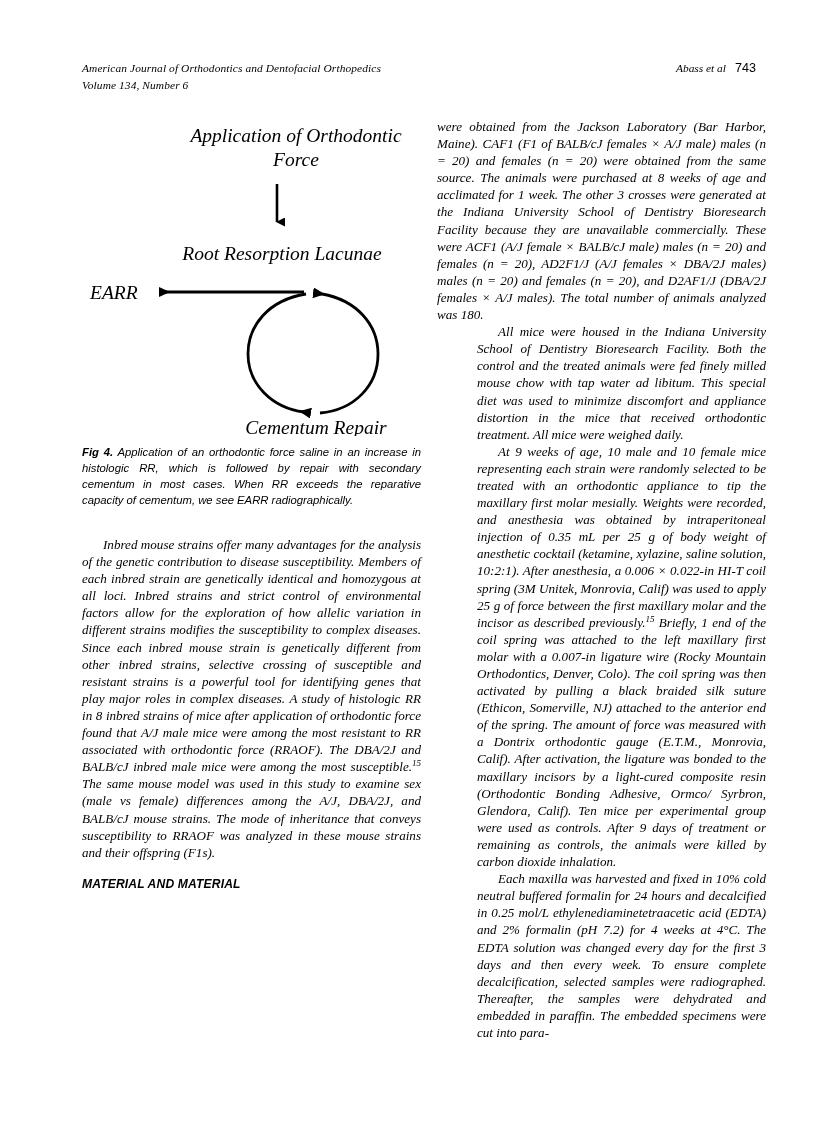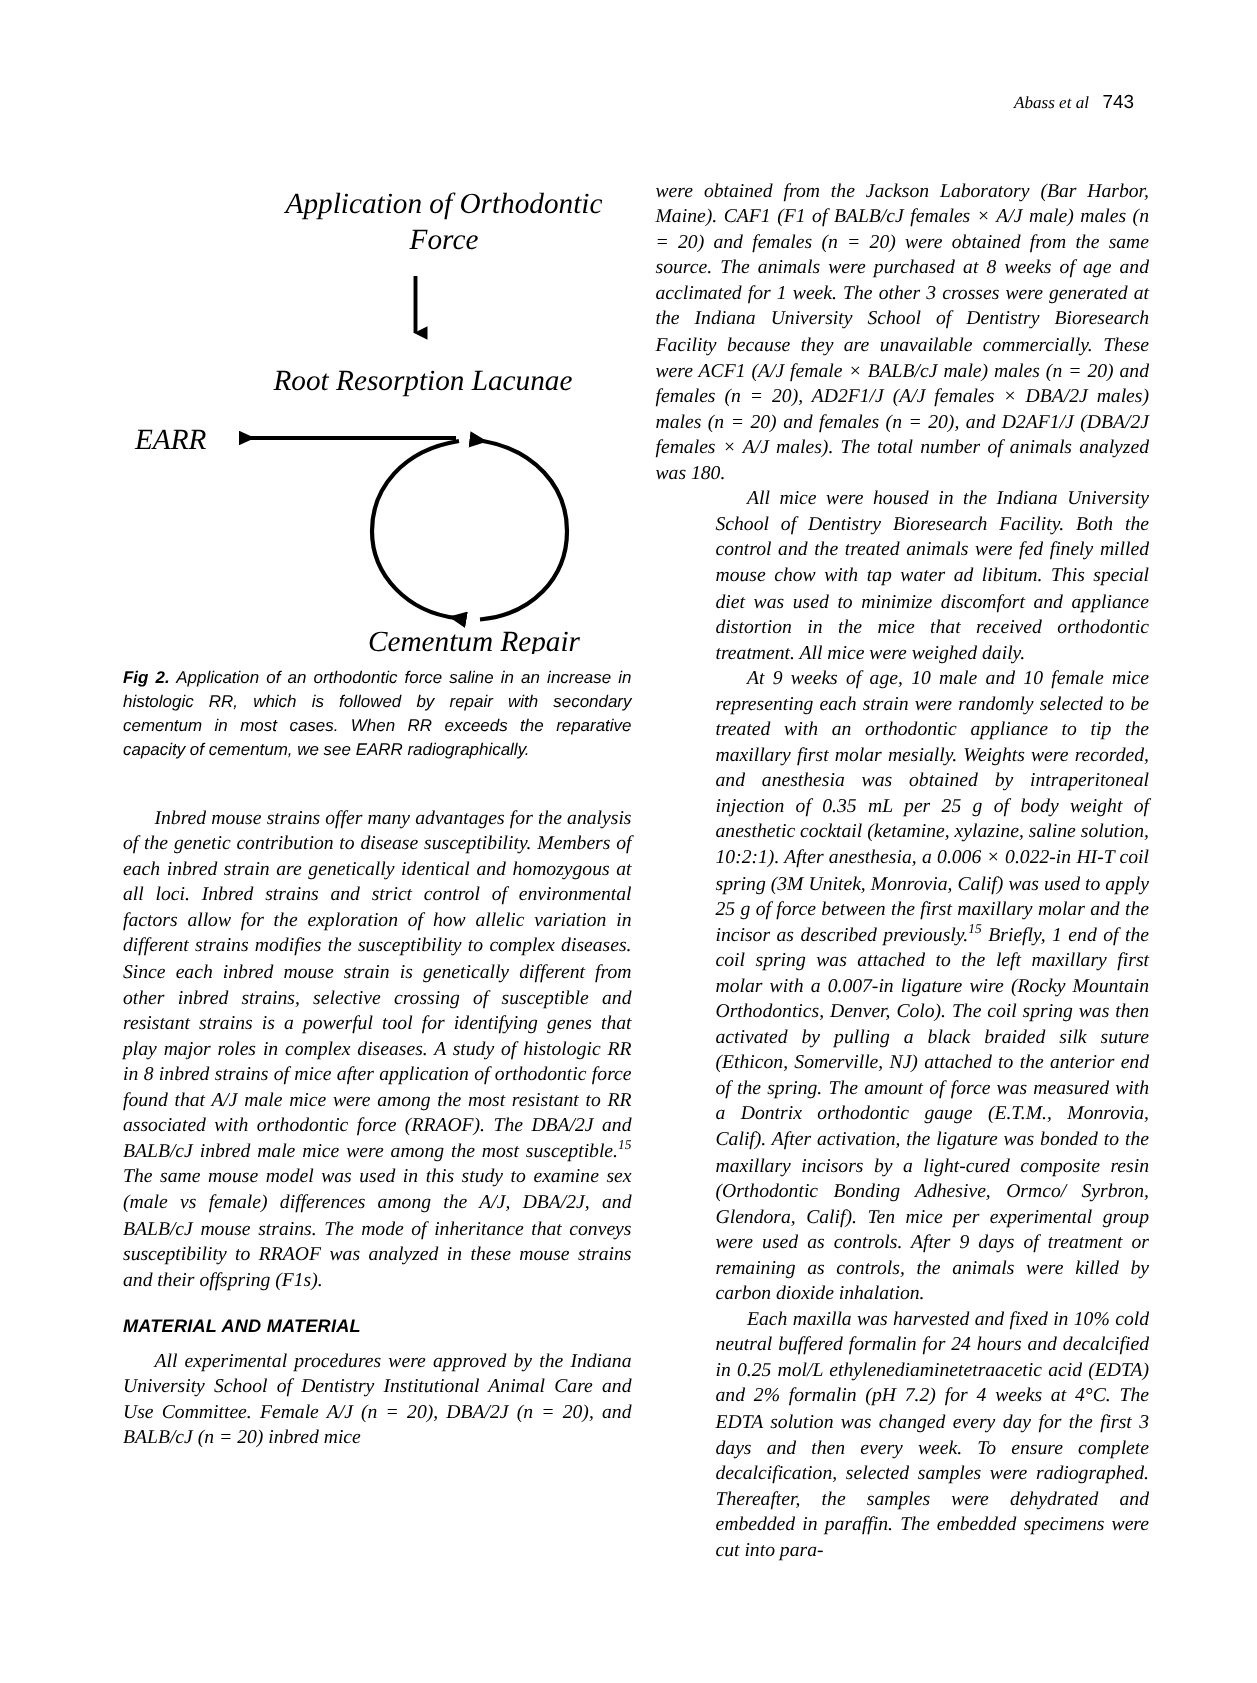--- a/index.html
+++ b/index.html
@@ -133,20 +133,24 @@
     letter-spacing: 0.15px;
     margin: 15px 0 6px 0;
   }
 </style>
 </head>
 <body>
 
 <div class="page">
 
   <div class="runhead">
+    <div class="runhead-left">
+      <div>American Journal of Orthodontics and Dentofacial Orthopedics</div>
+      <div>Volume 134, Number 6</div>
+    </div>
     <div class="runhead-right">
       <span class="authors">Abass et al</span><span class="pageno">743</span>
     </div>
   </div>
 
   <div class="col col-left">
 
     <div class="figure">
       <svg class="fig-svg" width="339" height="318" viewBox="0 0 339 318">
         <defs>
@@ -190,28 +194,27 @@
         <path d="M 238,295 C 272,292 296,268 296,236 C 296,206 274,182 240,176" fill="none" stroke="#000" stroke-width="2.8"></path>
 
         <path d="M 240,176 L 232,175" fill="none" stroke="#000" stroke-width="2.8" marker-end="url(#ah-cyc-left)"></path>
 
         <text x="234" y="316" text-anchor="middle" font-family="Liberation Serif, serif" font-size="19.5" fill="#000">
           <tspan>Cementum Repair</tspan>
         </text>
       </svg>
     </div>
 
-    <div class="caption"><span class="figlabel">Fig 2.</span><span> Application of an orthodontic force saline in an increase in histologic RR, which is followed by repair with secondary cementum in most cases. When RR exceeds the reparative capacity of cementum, we see EARR radiographically.</span></div>
+    <div class="caption"><span class="figlabel">Fig 4.</span><span> Application of an orthodontic force saline in an increase in histologic RR, which is followed by repair with secondary cementum in most cases. When RR exceeds the reparative capacity of cementum, we see EARR radiographically.</span></div>
 
     <div class="body-block">
       <p class="body"><span>Inbred mouse strains offer many advantages for the analysis of the genetic contribution to disease susceptibility. Members of each inbred strain are genetically identical and homozygous at all loci. Inbred strains and strict control of environmental factors allow for the exploration of how allelic variation in different strains modifies the susceptibility to complex diseases. Since each inbred mouse strain is genetically different from other inbred strains, selective crossing of susceptible and resistant strains is a powerful tool for identifying genes that play major roles in complex diseases. A study of histologic RR in 8 inbred strains of mice after application of orthodontic force found that A/J male mice were among the most resistant to RR associated with orthodontic force (RRAOF). The DBA/2J and BALB/cJ inbred male mice were among the most susceptible.</span><sup>15</sup><span> The same mouse model was used in this study to examine sex (male vs female) differences among the A/J, DBA/2J, and BALB/cJ mouse strains. The mode of inheritance that conveys susceptibility to RRAOF was analyzed in these mouse strains and their offspring (F1s).</span></p>
 
       <h2 class="section-head">MATERIAL AND MATERIAL</h2>
 
-      <p class="body">All experimental procedures were approved by the Indiana University School of Dentistry Institutional Animal Care and Use Committee. Female A/J (n = 20), DBA/2J (n = 20), and BALB/cJ (n = 20) inbred mice</p>
     </div>
   </div>
 
   <div class="col col-right">
     <p class="body">were obtained from the Jackson Laboratory (Bar Harbor, Maine). CAF1 (F1 of BALB/cJ females × A/J male) males (n = 20) and females (n = 20) were obtained from the same source. The animals were purchased at 8 weeks of age and acclimated for 1 week. The other 3 crosses were generated at the Indiana University School of Dentistry Bioresearch Facility because they are unavailable commercially. These were ACF1 (A/J female × BALB/cJ male) males (n = 20) and females (n = 20), AD2F1/J (A/J females × DBA/2J males) males (n = 20) and females (n = 20), and D2AF1/J (DBA/2J females × A/J males). The total number of animals analyzed was 180.</p>
 
     <p class="body">All mice were housed in the Indiana University School of Dentistry Bioresearch Facility. Both the control and the treated animals were fed finely milled mouse chow with tap water ad libitum. This special diet was used to minimize discomfort and appliance distortion in the mice that received orthodontic treatment. All mice were weighed daily.</p>
 
     <p class="body"><span>At 9 weeks of age, 10 male and 10 female mice representing each strain were randomly selected to be treated with an orthodontic appliance to tip the maxillary first molar mesially. Weights were recorded, and anesthesia was obtained by intraperitoneal injection of 0.35 mL per 25 g of body weight of anesthetic cocktail (ketamine, xylazine, saline solution, 10:2:1). After anesthesia, a 0.006 × 0.022-in HI-T coil spring (3M Unitek, Monrovia, Calif) was used to apply 25 g of force between the first maxillary molar and the incisor as described previously.</span><sup>15</sup><span> Briefly, 1 end of the coil spring was attached to the left maxillary first molar with a 0.007-in ligature wire (Rocky Mountain Orthodontics, Denver, Colo). The coil spring was then activated by pulling a black braided silk suture (Ethicon, Somerville, NJ) attached to the anterior end of the spring. The amount of force was measured with a Dontrix orthodontic gauge (E.T.M., Monrovia, Calif). After activation, the ligature was bonded to the maxillary incisors by a light-cured composite resin (Orthodontic Bonding Adhesive, Ormco/ Syrbron, Glendora, Calif). Ten mice per experimental group were used as controls. After 9 days of treatment or remaining as controls, the animals were killed by carbon dioxide inhalation.</span></p>
 

